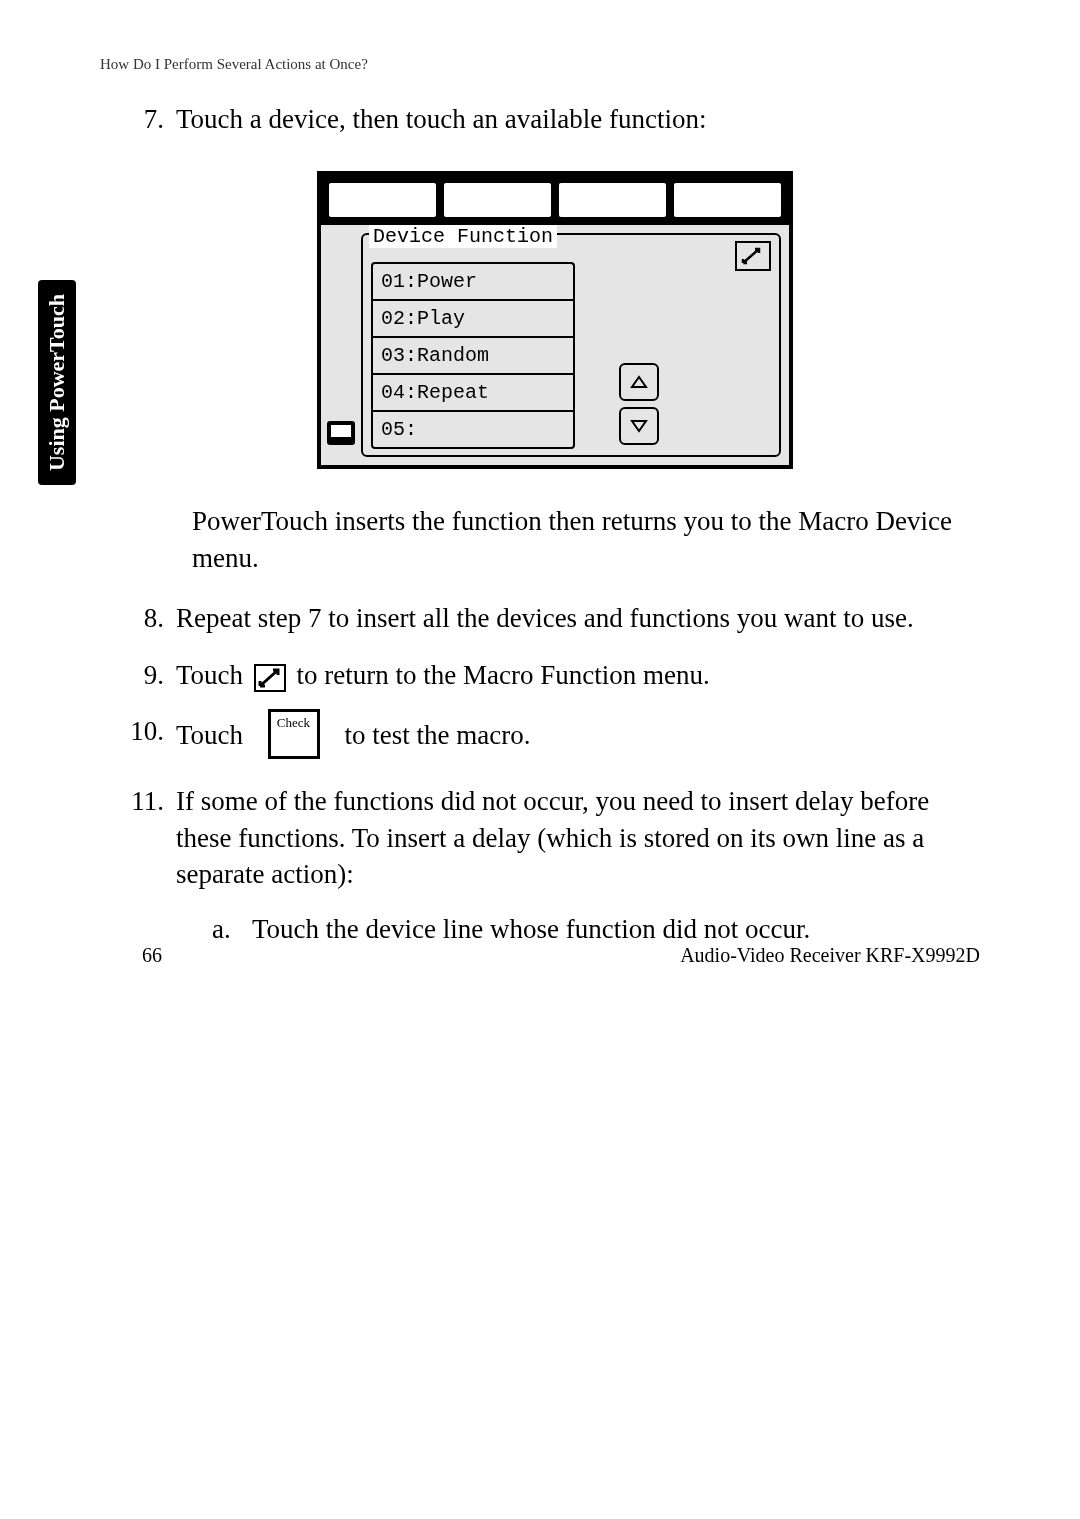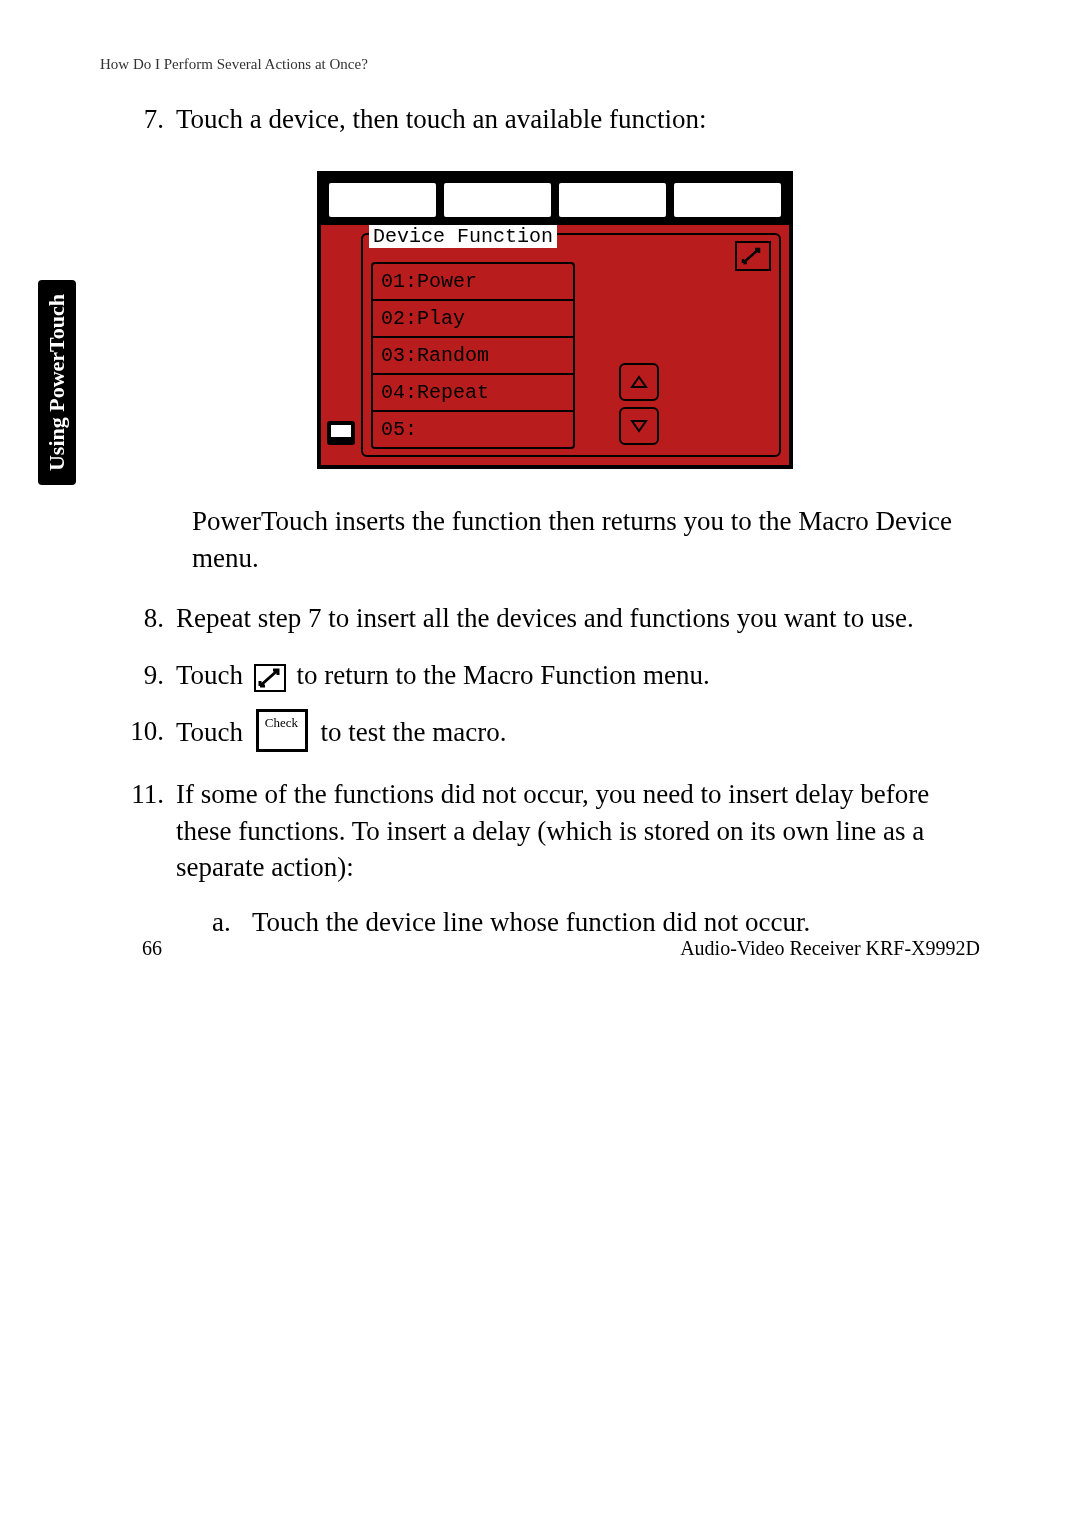--- a/index.html
+++ b/index.html
@@ -69,21 +69,21 @@
     .ss-tab {
       flex: 1;
       height: 38px;
       background: #fff;
       border: 2px solid #000;
       border-radius: 4px;
     }
     .ss-body {
       display: flex;
       padding: 8px 8px 8px 0;
-      background: #b91c1c;
+      background: #e5e5e5;
     }
     .ss-left-icon {
       width: 40px;
       display: flex;
       align-items: flex-end;
       justify-content: center;
       padding-bottom: 12px;
     }
     .ss-left-icon .monitor-icon {
       width: 28px;
@@ -179,24 +179,24 @@
     }
     .inline-icon svg {
       display: block;
     }
     .check-button {
       display: inline-block;
       vertical-align: middle;
       border: 3px solid #000;
       padding: 2px 2px 10px 6px;
       font-size: 13px;
-      margin: 0 6px;
+      margin: 0 18px;
       position: relative;
       top: -4px;
-      height: 43px;
+      height: 50px;
       width: 52px;
     }
     .para {
       font-size: 27px;
       line-height: 1.35;
       margin-left: 62px;
       margin-bottom: 24px;
     }
     .sub-step {
       display: flex;

